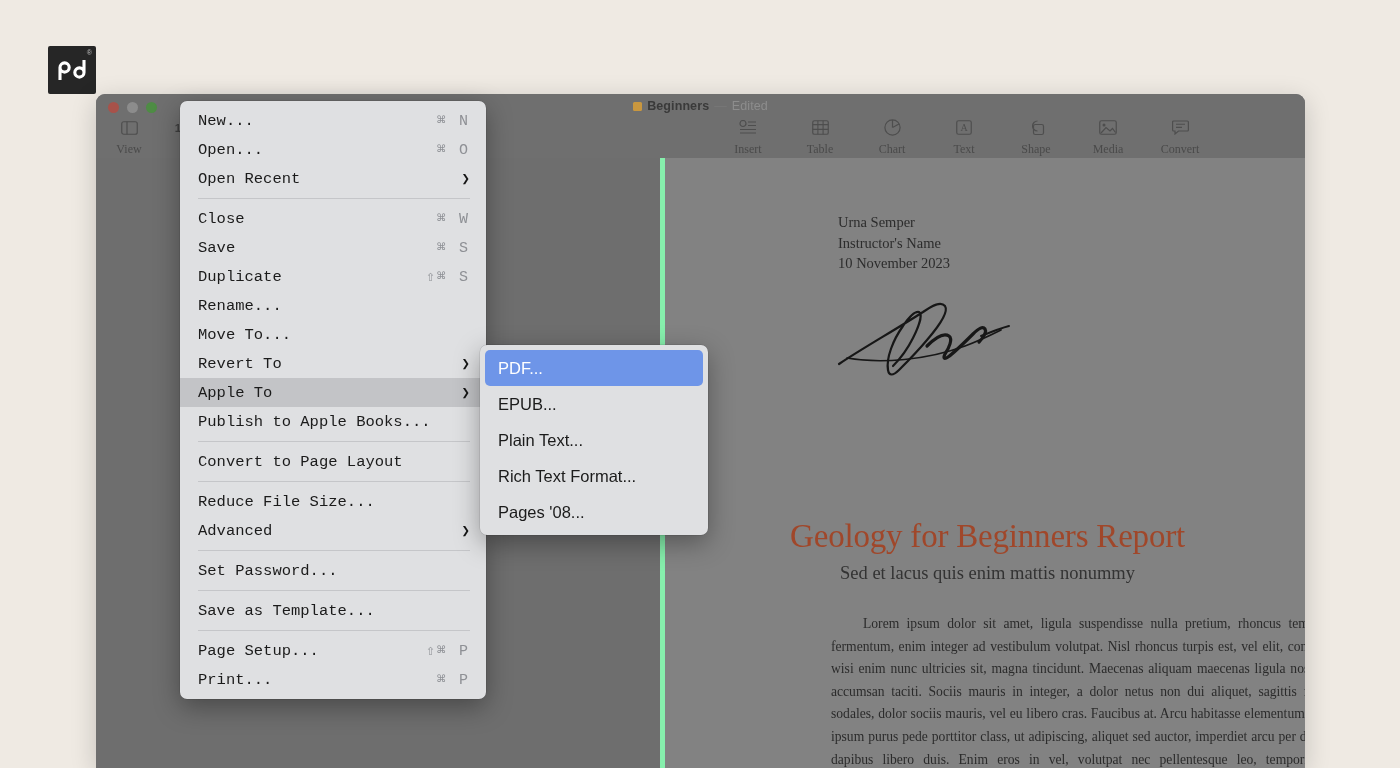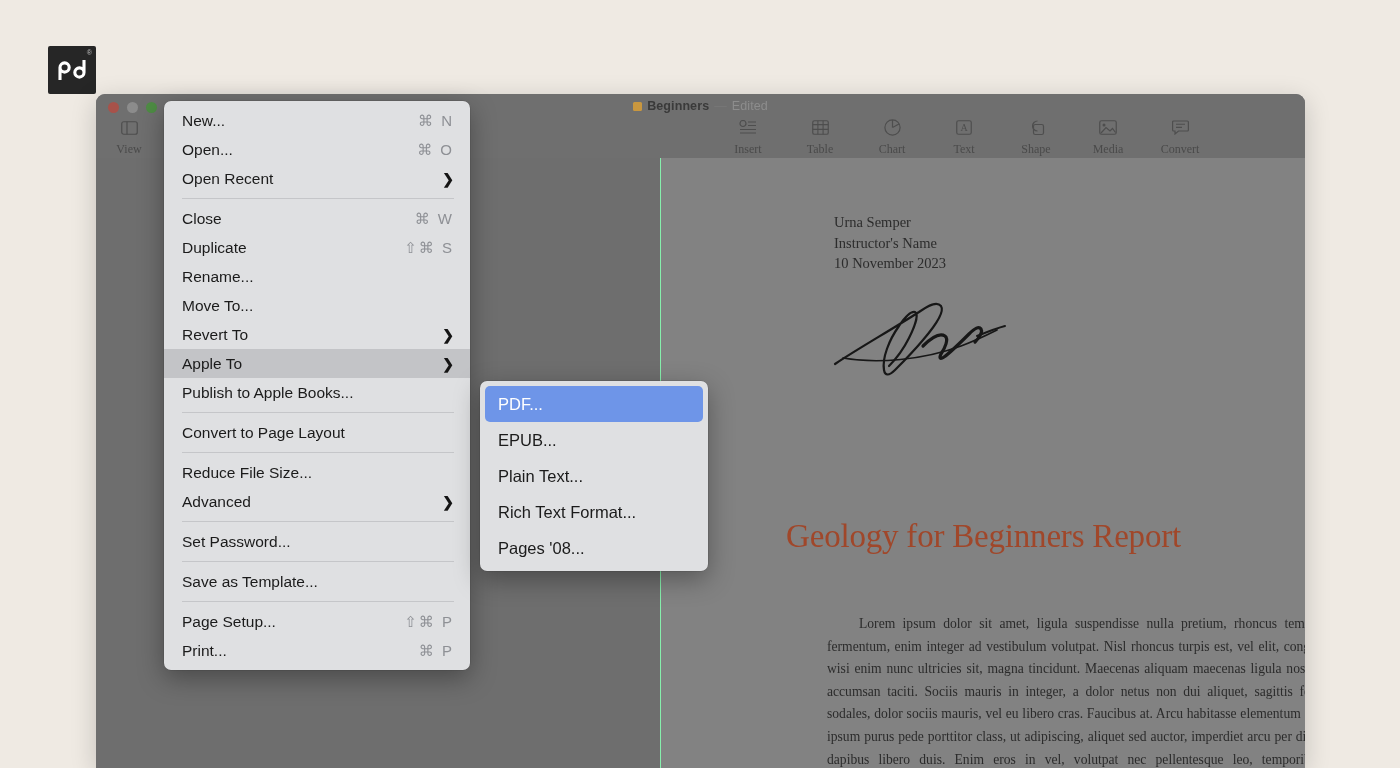--- a/index.html
+++ b/index.html
@@ -154,21 +154,21 @@
     bottom: 0;
     background: #6e6e6e;
   }
   #page {
     position: absolute;
     left: 564px;
     top: 0;
     width: 645px;
     bottom: 0;
     background: #828282;
-    border-left: 1px solid #86efac;
+    border-left: 5px solid #86efac;
   }
   .doc-head {
     position: absolute;
     left: 173px;
     top: 54px;
     font-family: "Liberation Serif", serif;
     font-size: 14.5px;
     color: #2c2c2c;
     line-height: 20.6px;
   }
@@ -216,30 +216,30 @@
     position: absolute;
     background: #dfe0e2;
     border-radius: 7px;
     box-shadow: 0 8px 26px rgba(0,0,0,0.34), 0 0 0 0.5px rgba(0,0,0,0.14);
     padding: 5px 0;
     font-size: 15.5px;
     color: #1b1b1b;
     z-index: 40;
   }
   #file-menu {
-    left: 164px;
+    left: 180px;
     top: 101px;
     width: 306px;
+    font-family: Liberation Mono, monospace;
   }
   #export-submenu {
     left: 480px;
     top: 345px;
     width: 228px;
     z-index: 50;
-    margin-top: 36px;
   }
   .mi {
     position: relative;
     display: flex;
     align-items: center;
     height: 29px;
     padding: 0 16px 0 18px;
     white-space: nowrap;
     cursor: default;
   }
@@ -416,20 +416,21 @@
           <g fill="none" stroke="#171717" stroke-linecap="round" stroke-linejoin="round">
             <path d="M8 68 C32 52 64 34 92 16 C102 9 110 5 114 10 C118 16 108 30 96 44 C86 56 76 66 68 74 C62 80 58 80 57 74 C55 62 62 44 72 30 C78 21 84 15 88 16 C92 18 88 30 82 42 C76 54 68 64 62 70" stroke-width="2.2"></path>
             <path d="M16 62 C50 68 96 64 134 50 C150 44 162 38 170 34" stroke-width="1.7"></path>
             <path d="M96 50 C104 42 112 36 118 40 C122 43 118 52 114 58 C112 62 113 64 117 61 C124 56 134 46 142 38 C148 32 152 30 154 33 C156 36 152 42 148 46" stroke-width="3.2"></path>
             <path d="M150 40 C160 36 170 32 178 30" stroke-width="2"></path>
           </g>
         </svg>
       </div>
 
       <div class="doc-title">Geology for Beginners Report</div>
+      <div class="doc-sub">Sed et lacus quis enim mattis nonummy</div>
 
       <div class="doc-body">
         <p>Lorem ipsum dolor sit amet, ligula suspendisse nulla pretium, rhoncus tempor fermentum, enim integer ad vestibulum volutpat. Nisl rhoncus turpis est, vel elit, congue wisi enim nunc ultricies sit, magna tincidunt. Maecenas aliquam maecenas ligula nostra, accumsan taciti. Sociis mauris in integer, a dolor netus non dui aliquet, sagittis felis sodales, dolor sociis mauris, vel eu libero cras. Faucibus at. Arcu habitasse elementum est, ipsum purus pede porttitor class, ut adipiscing, aliquet sed auctor, imperdiet arcu per diam dapibus libero duis. Enim eros in vel, volutpat nec pellentesque leo, temporibus scelerisque nec.</p>
 
       </div>
 
     </div>
   </div>
 </div>
 
@@ -443,20 +444,24 @@
       <span class="accel">⌘ O</span>
     </div>
     <div class="mi">
       <span class="label">Open Recent</span>
       <span class="chev">❯</span>
     </div>
     <div class="sep"></div>
     <div class="mi">
       <span class="label">Close</span>
       <span class="accel">⌘ W</span>
+    </div>
+    <div class="mi">
+      <span class="label">Save</span>
+      <span class="accel">⌘ S</span>
     </div>
     <div class="mi">
       <span class="label">Duplicate</span>
       <span class="accel">⇧⌘ S</span>
     </div>
     <div class="mi">
       <span class="label">Rename...</span>
     </div>
     <div class="mi">
       <span class="label">Move To...</span>

